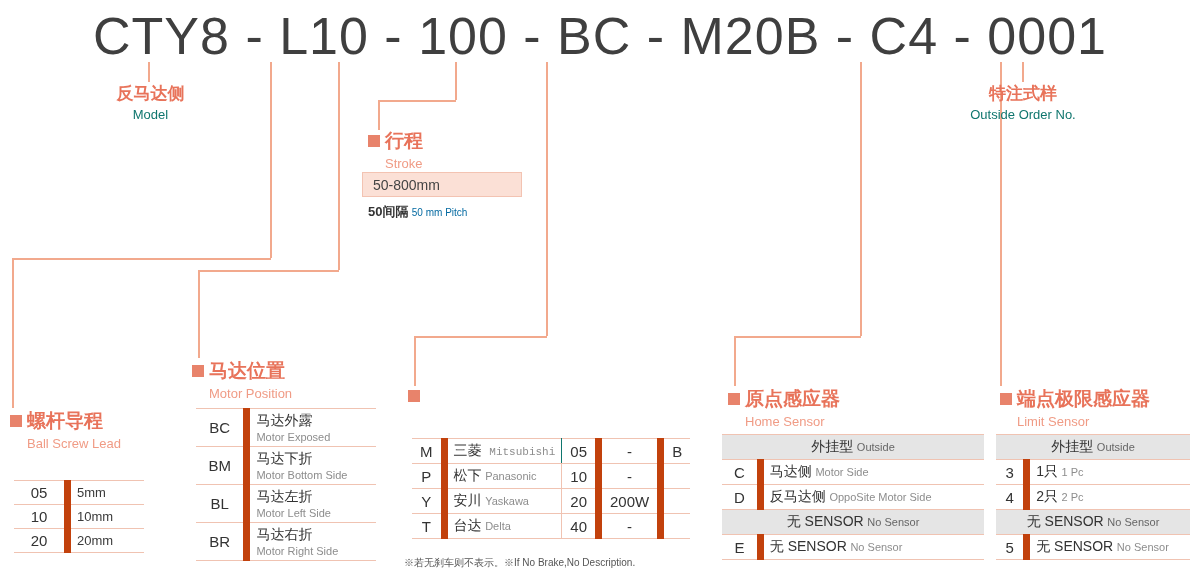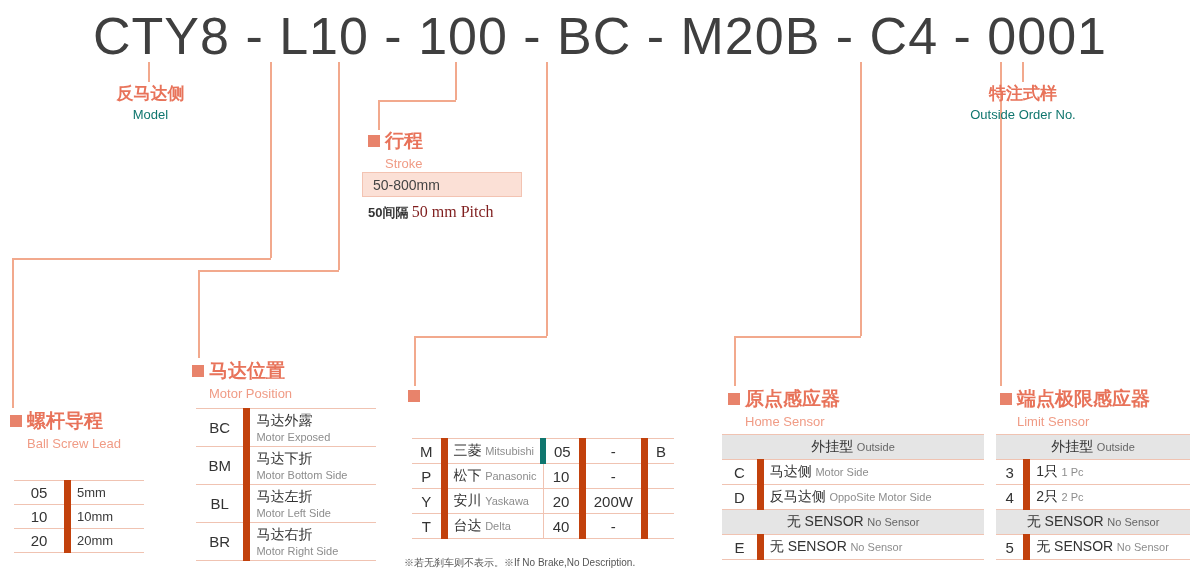--- a/index.html
+++ b/index.html
@@ -46,21 +46,21 @@
 
   
   #stroke-box{
     position:absolute;left:362px;top:172px;width:160px;height:25px;
     background:#fbe0d6;border:1px solid #f3c3b2;
     font-size:14px;color:#444;line-height:25px;padding-left:10px;
     box-sizing:border-box;
   }
   #stroke-note{position:absolute;left:368px;top:203px;font-size:12px;color:#444;}
   #stroke-note b{font-size:13px;color:#333;}
-  #stroke-note span{color:#7f1d1d;font-size:16px;font-family:Liberation Serif, serif;}
+  #stroke-note span{color:#0369a1;font-size:10px;}
 
   
   table.tbl{position:absolute;border-collapse:collapse;}
   table.tbl td{
     border:0;
     border-bottom:1px solid #f0c3b2;
     padding:3px 6px;
     font-size:13px;
     color:#3a3a3a;
     vertical-align:middle;
@@ -195,21 +195,21 @@
 </tbody>
   </table>
 
 <div class="sec-head" style="left:408px;top:386px;">
   <span class="sq"></span>
 </div>
 <table class="tbl" style="left:412px;top:438px;">
   <tbody>
       <tr class="top">
     <td class="key">M</td>
-    <td style="border-right:6px solid #0f766e;">
+    <td style="border-right:1px solid #0f766e;font-family:Liberation Mono, monospace;">
       <span class="cnlab">三菱</span>
       <span class="enin">Mitsubishi</span>
     </td>
     <td class="key">05</td>
     <td class="key">-</td>
     <td class="key" style="border-right:0;">B</td>
   </tr>
   <tr>
     <td class="key">P</td>
     <td style="border-right:1px solid #f0c3b2;">

